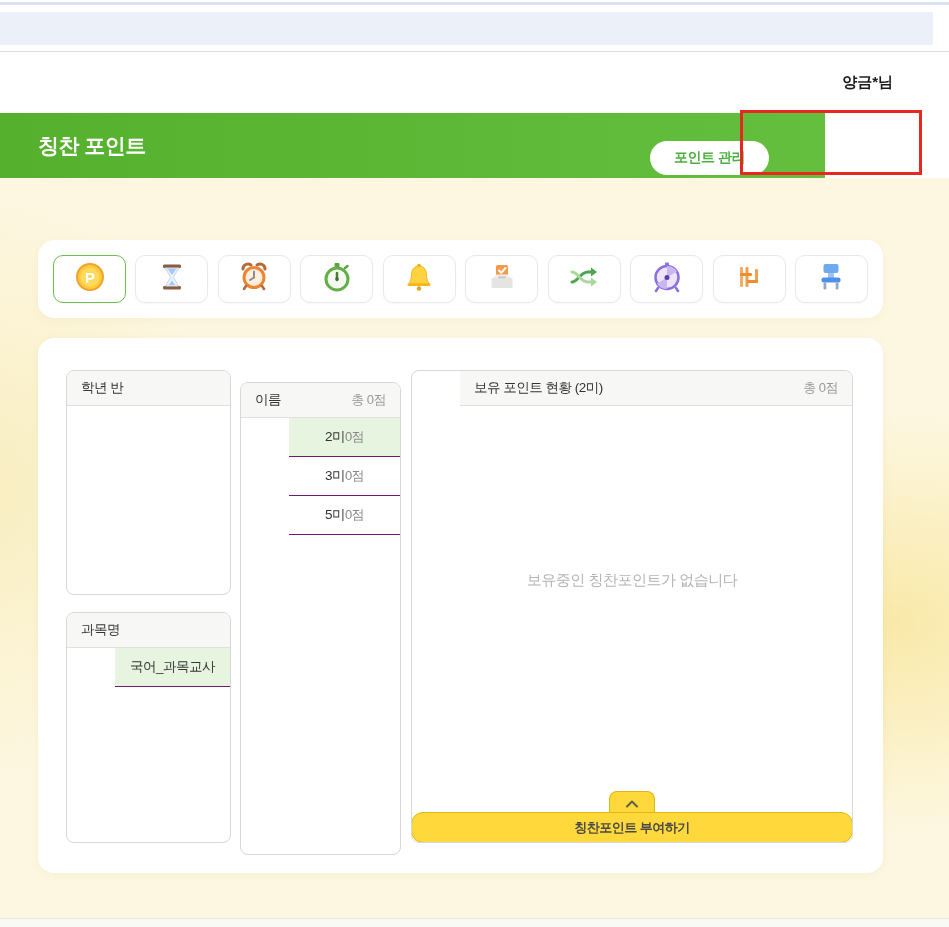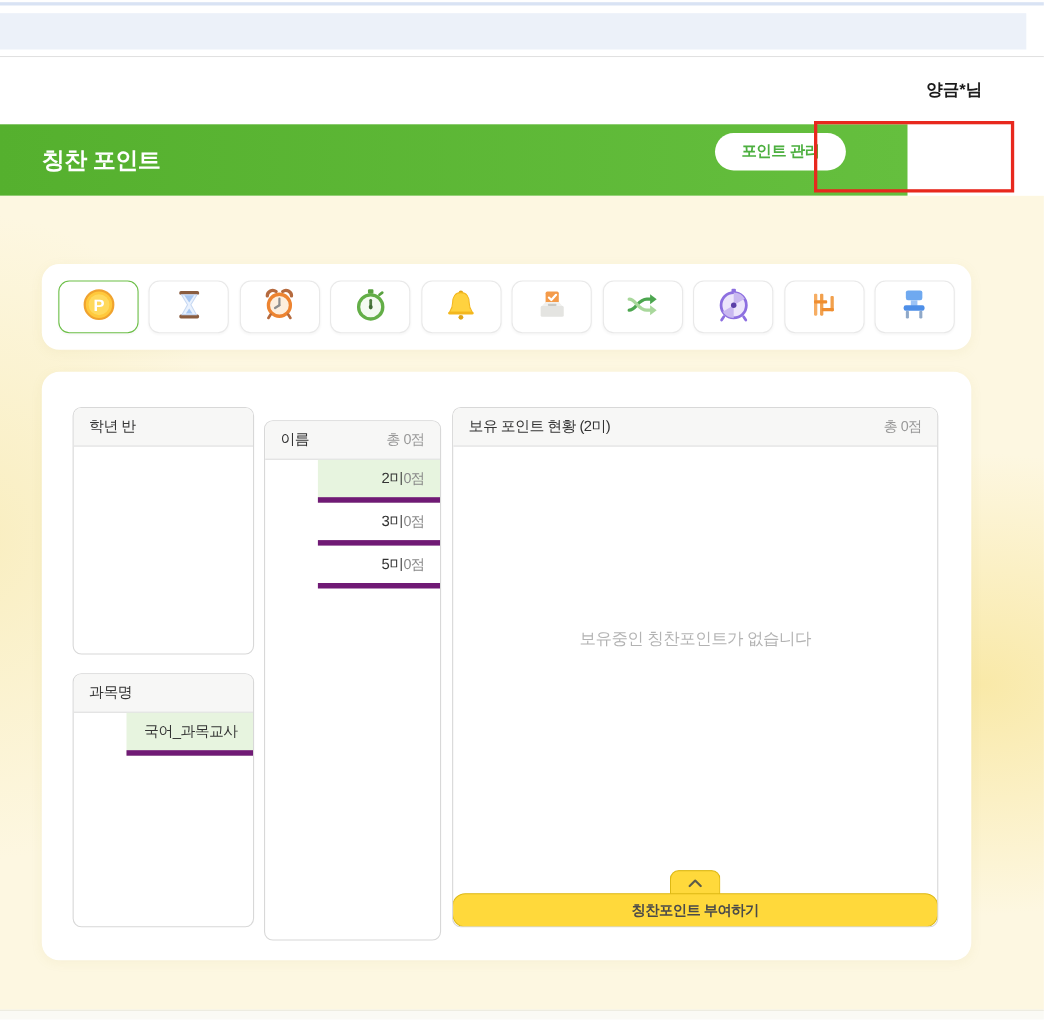--- a/index.html
+++ b/index.html
@@ -19,21 +19,21 @@
   .logo-header { position:absolute; left:0; top:52px; width:100%; height:60px; background:#fff; }
   .logo-wrap { position:absolute; left:38px; top:10px; display:flex; align-items:center; gap:8px; }
   .logo-text { color:#f7941d; font-size:21px; font-weight:bold; letter-spacing:-0.5px; }
   .username { position:absolute; right:56px; top:50%; transform:translateY(-50%); font-size:15px; color:#1a1a1a; font-weight:bold; }
 
   
   .green-bar { position:absolute; left:0; top:113px; width:825px; height:65px;
     background:linear-gradient(90deg,#55b02e,#65bf3e); }
   .page-title { position:absolute; left:38px; top:50%; transform:translateY(-50%);
     color:#fff; font-size:21px; font-weight:bold; letter-spacing:-0.5px; }
-  .manage-btn { position:absolute; right:56px; top:8px; height:34px; min-width:114px;
+  .manage-btn { position:absolute; right:56px; top:28px; height:34px; min-width:114px;
     background:#fff; border:none; border-radius:17px; color:#4caf3f; font-size:14px;
     font-weight:bold; padding:16px 24px; cursor:pointer; letter-spacing:-0.5px;
     display:flex; align-items:center; justify-content:center; }
 
   
   .annotation-box { position:absolute; left:740px; top:110px; width:182px; height:65px;
     border:3px solid #e8281e; z-index:20; pointer-events:none; }
 
   
   .main-bg { position:absolute; left:0; top:178px; width:100%; height:740px;
@@ -55,29 +55,29 @@
   .tool-btn.selected { border:1.5px solid #6cbf47; }
 
   
   .main-card { position:absolute; left:38px; top:160px; width:845px; height:535px;
     background:#fff; border-radius:16px; box-shadow:0 2px 10px rgba(180,160,80,0.08); }
 
   .panel { position:absolute; background:#fff; border:1px solid #d8d8d8; border-radius:8px; overflow:hidden; }
   .panel-class   { left:28px;  top:32px;  width:165px; height:225px; }
   .panel-subject { left:28px;  top:274px; width:165px; height:231px; }
   .panel-name    { left:202px; top:44px;  width:161px; height:473px; }
-  .panel-points  { left:373px; top:32px;  width:442px; height:473px; }
+  .panel-points  { left:373px; top:32px;  width:442px; height:473px;padding-left:48px; }
 
   .panel-header { height:35px; background:#f7f7f6; border-bottom:1px solid #dfdfdf;
     display:flex; align-items:center; justify-content:space-between; padding:0 14px; }
   .panel-header .ph-title { font-size:13.5px; font-weight:normal; color:#333; letter-spacing:-0.5px; }
   .panel-header .ph-total { font-size:13px; color:#999; letter-spacing:-0.5px; }
 
-  .list-row { height:39px; display:flex; align-items:center; justify-content:flex-end;
-    padding:0 14px; border-bottom:5px solid #701a75; font-size:13.5px; color:#333; cursor:pointer;
+  .list-row { height:39px; display:flex; align-items:center; justify-content:center;
+    padding:0 14px; border-bottom:1px solid #701a75; font-size:13.5px; color:#333; cursor:pointer;
     letter-spacing:-0.5px;margin-left:48px; }
   .list-row .row-points { color:#888; font-size:13px; }
   .list-row.selected { background:#e7f4df; }
 
   .empty-msg { position:absolute; left:0; top:200px; width:100%; text-align:center;
     color:#b3b3b3; font-size:15px; letter-spacing:-0.5px; }
 
   
   .give-tab { position:absolute; bottom:29px; left:50%; transform:translateX(-50%);
     width:46px; height:22px; background:#ffd93b; border:1px solid #ddb814; border-bottom:none;

